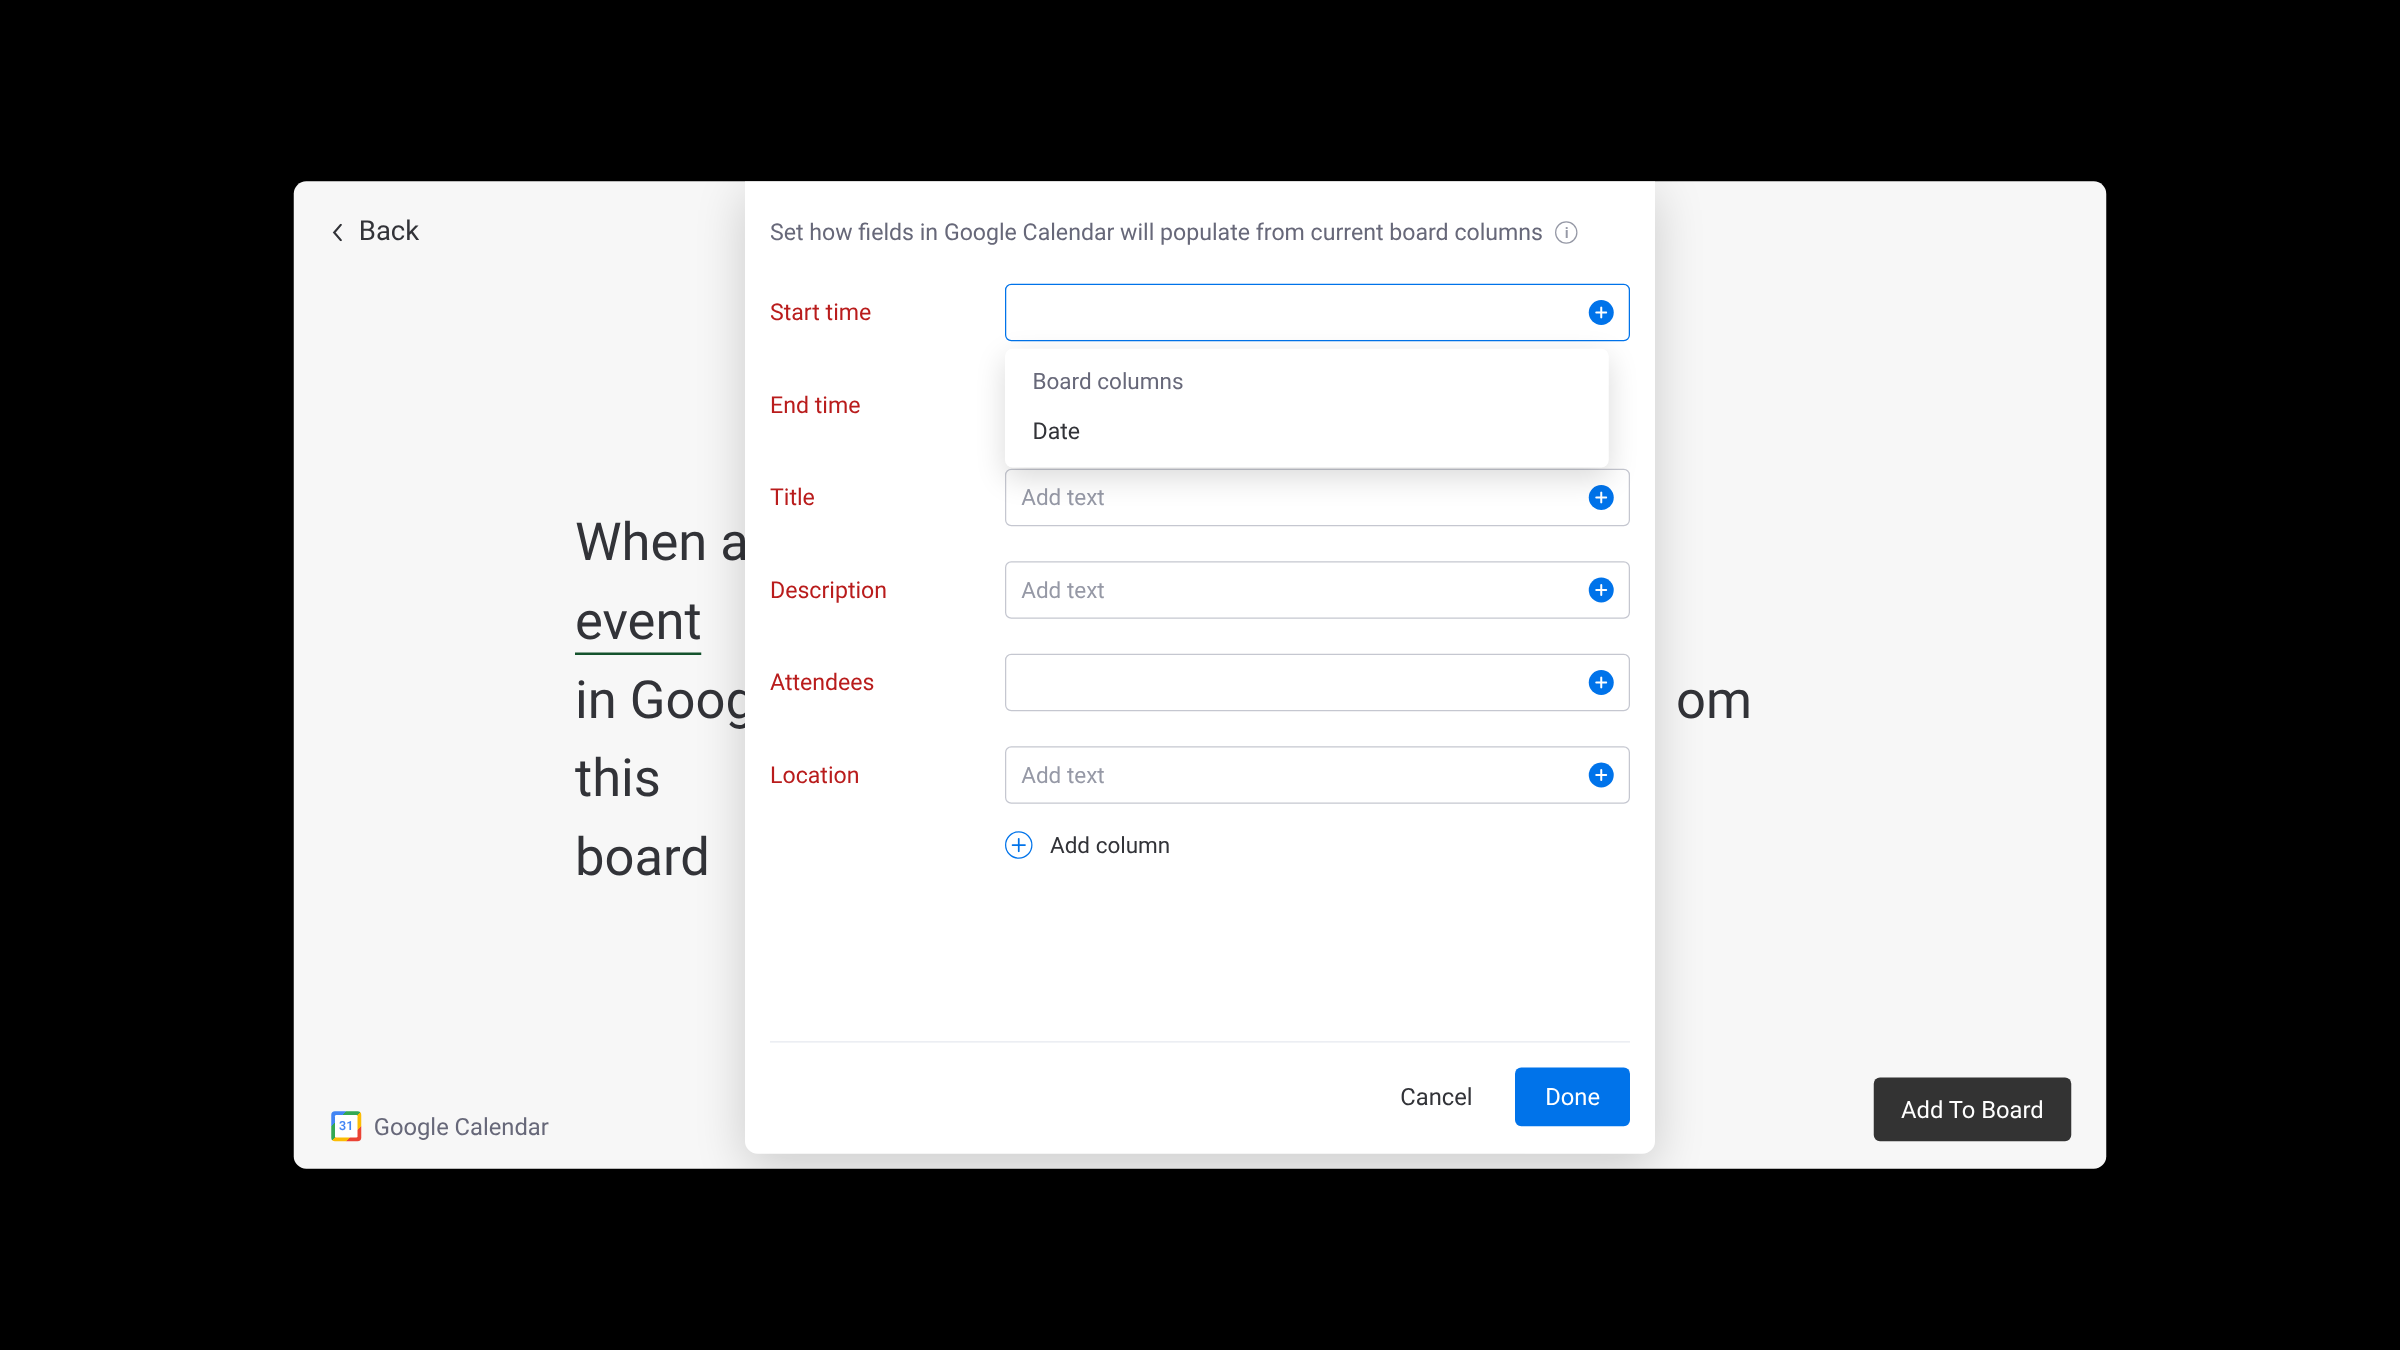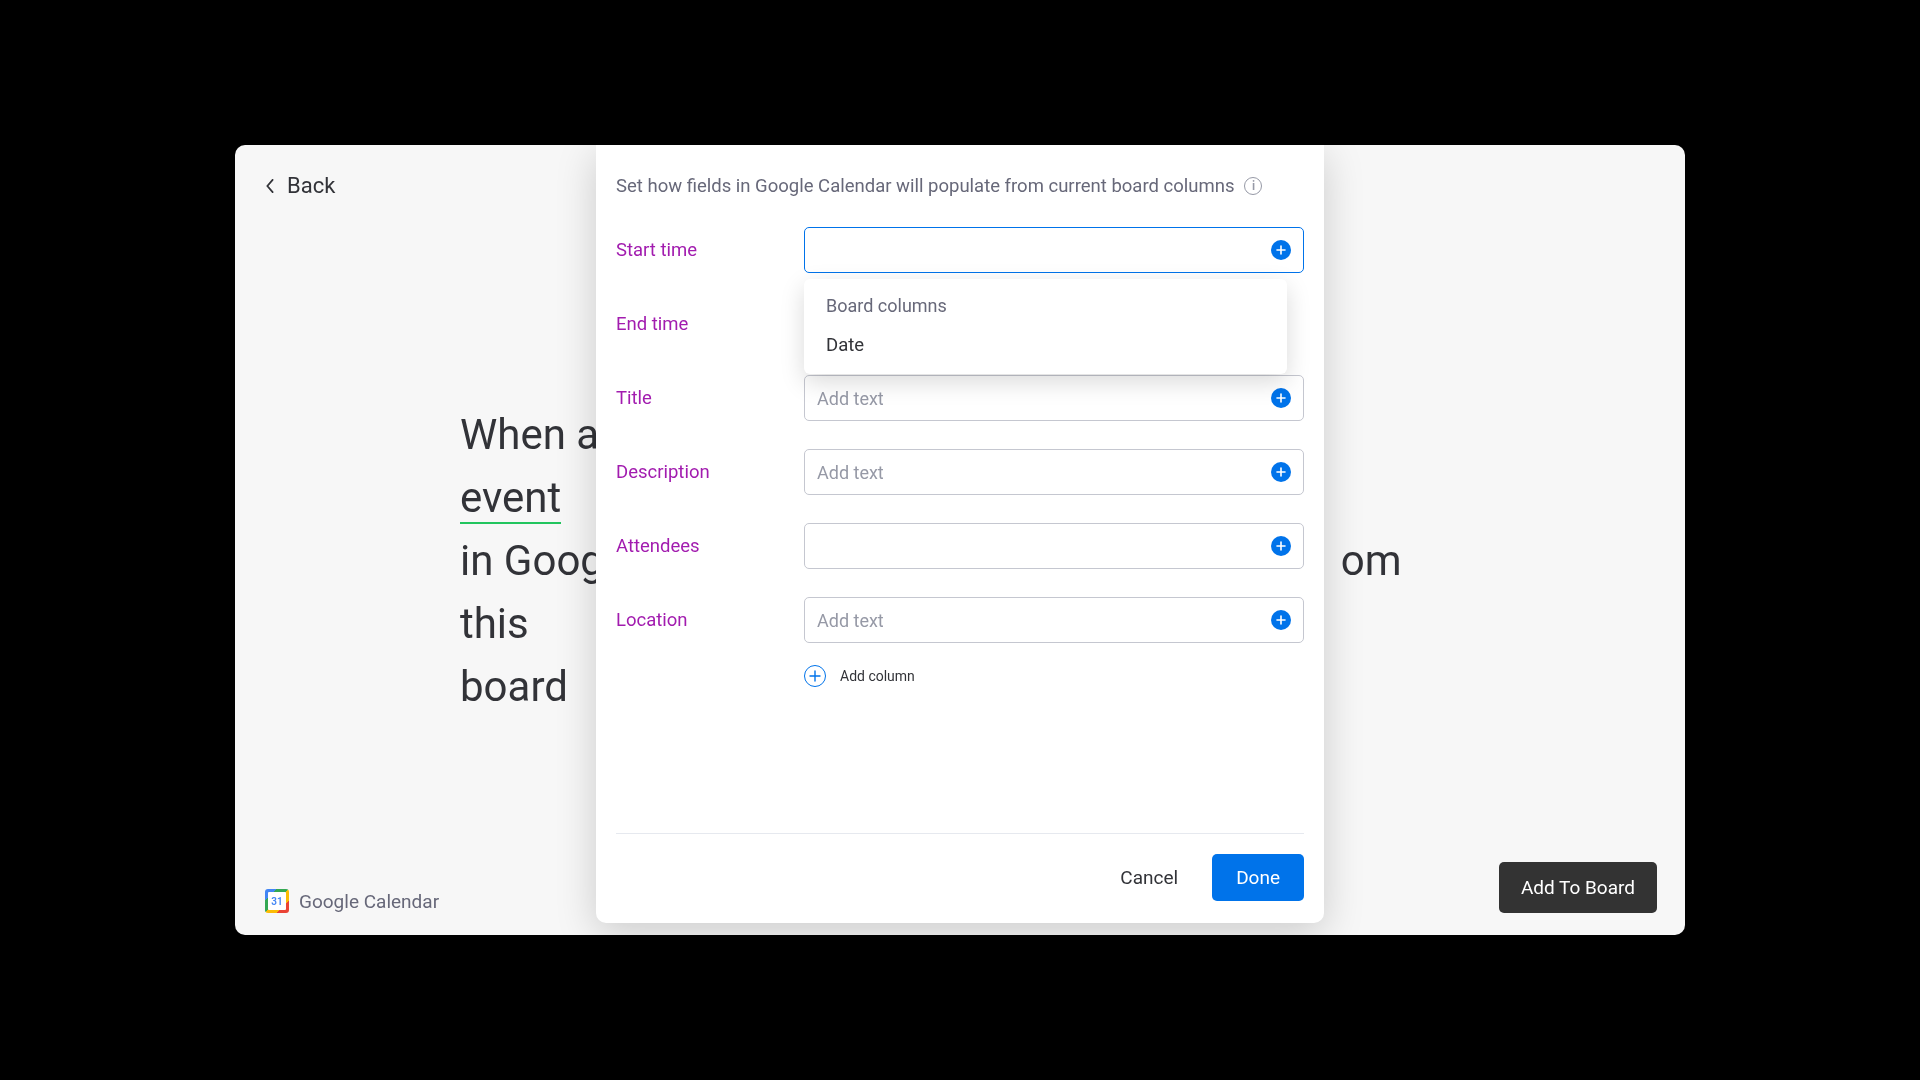--- a/index.html
+++ b/index.html
@@ -33,21 +33,21 @@
   justify-content: center;
 }
 .back-btn svg { width: 14px; height: 14px; }
 .bg-sentence {
   position: absolute;
   left: 225px; top: 258px; width: 1010px;
   font-size: 42px;
   color: #323338;
   line-height: 1.5;
 }
-.bg-sentence .underline { border-bottom: 2px solid #22c55e; }
+.bg-sentence .underline { border-bottom: 2px solid #14532d; }
 .gcal-footer {
   position: absolute;
   left: 30px; bottom: 22px;
   display: flex; align-items: flex-end; gap: 10px;
   color: #676879;
   font-size: 19px;
 }
 .gcal-icon {
   width: 24px; height: 24px; position: relative;
   background: linear-gradient(135deg,#4285F4 0%,#4285F4 25%,#34A853 25%,#34A853 50%,#FBBC05 50%,#FBBC05 75%,#EA4335 75%,#EA4335 100%);
@@ -92,21 +92,21 @@
   font-size: 12px; color: #9699a6; font-weight: 600;
 }
 .field-row {
   display: flex; align-items: center;
   margin-bottom: 28px;
   position: relative;
 }
 .field-label {
   width: 188px;
   font-size: 18.5px;
-  color: #a21caf;
+  color: #b91c1c;
 }
 .field-input {
   flex: 1;
   height: 46px;
   border: 1px solid #c5c7d0;
   border-radius: 5px;
   display: flex; align-items: center;
   padding: 17px 12px;
   font-size: 18px;
   color: #9699a6;
@@ -138,21 +138,21 @@
   color: #676879; font-size: 18px;
 }
 .dropdown-item {
   padding: 8px 22px;
   color: #323338; font-size: 18.5px;
   cursor: pointer;
 }
 .add-column {
   display: flex; align-items: center; gap: 14px;
   margin-left: 188px;
-  color: #323338; font-size: 14px;
+  color: #323338; font-size: 18px;
   cursor: pointer;
 }
 .add-column .circle {
   width: 22px; height: 22px; border-radius: 50%;
   border: 1.5px solid #0073ea;
   display: flex; align-items: center; justify-content: center;
 }
 .add-column .circle svg { width: 12px; height: 12px; }
 .modal-footer {
   margin-top: auto;

